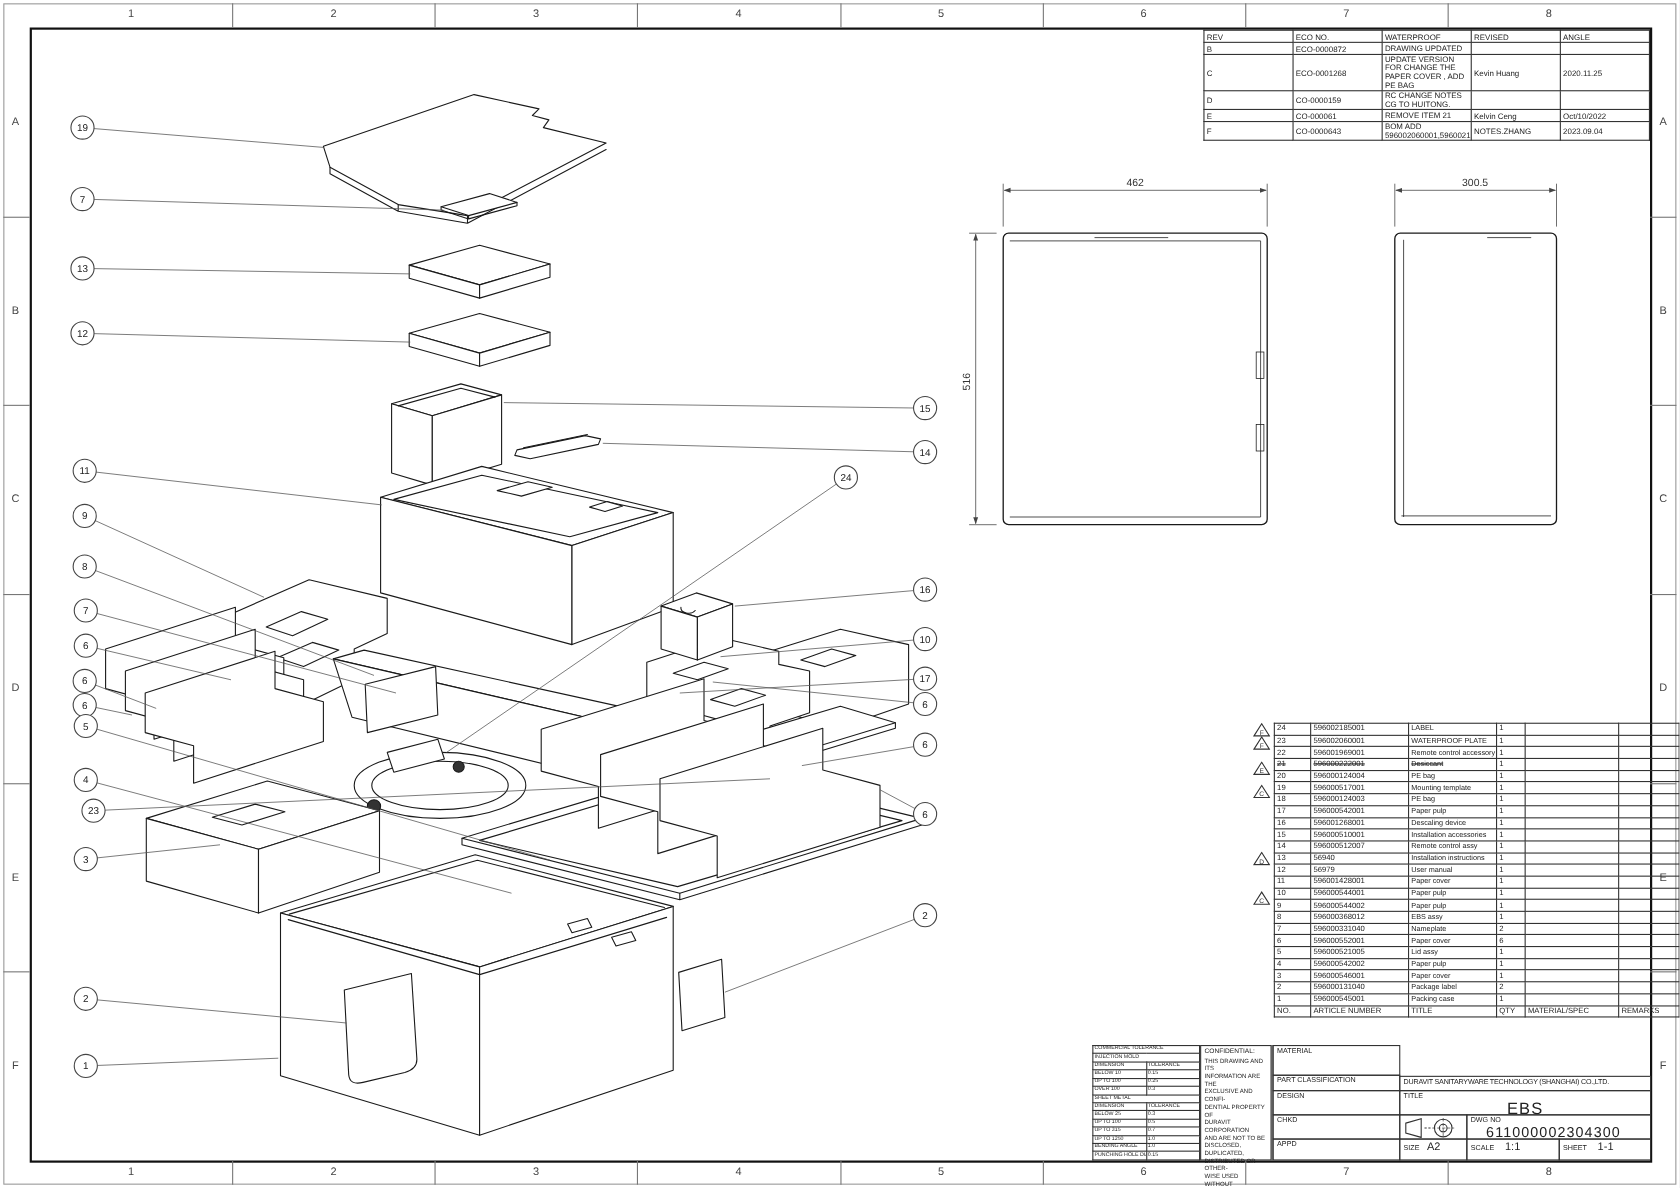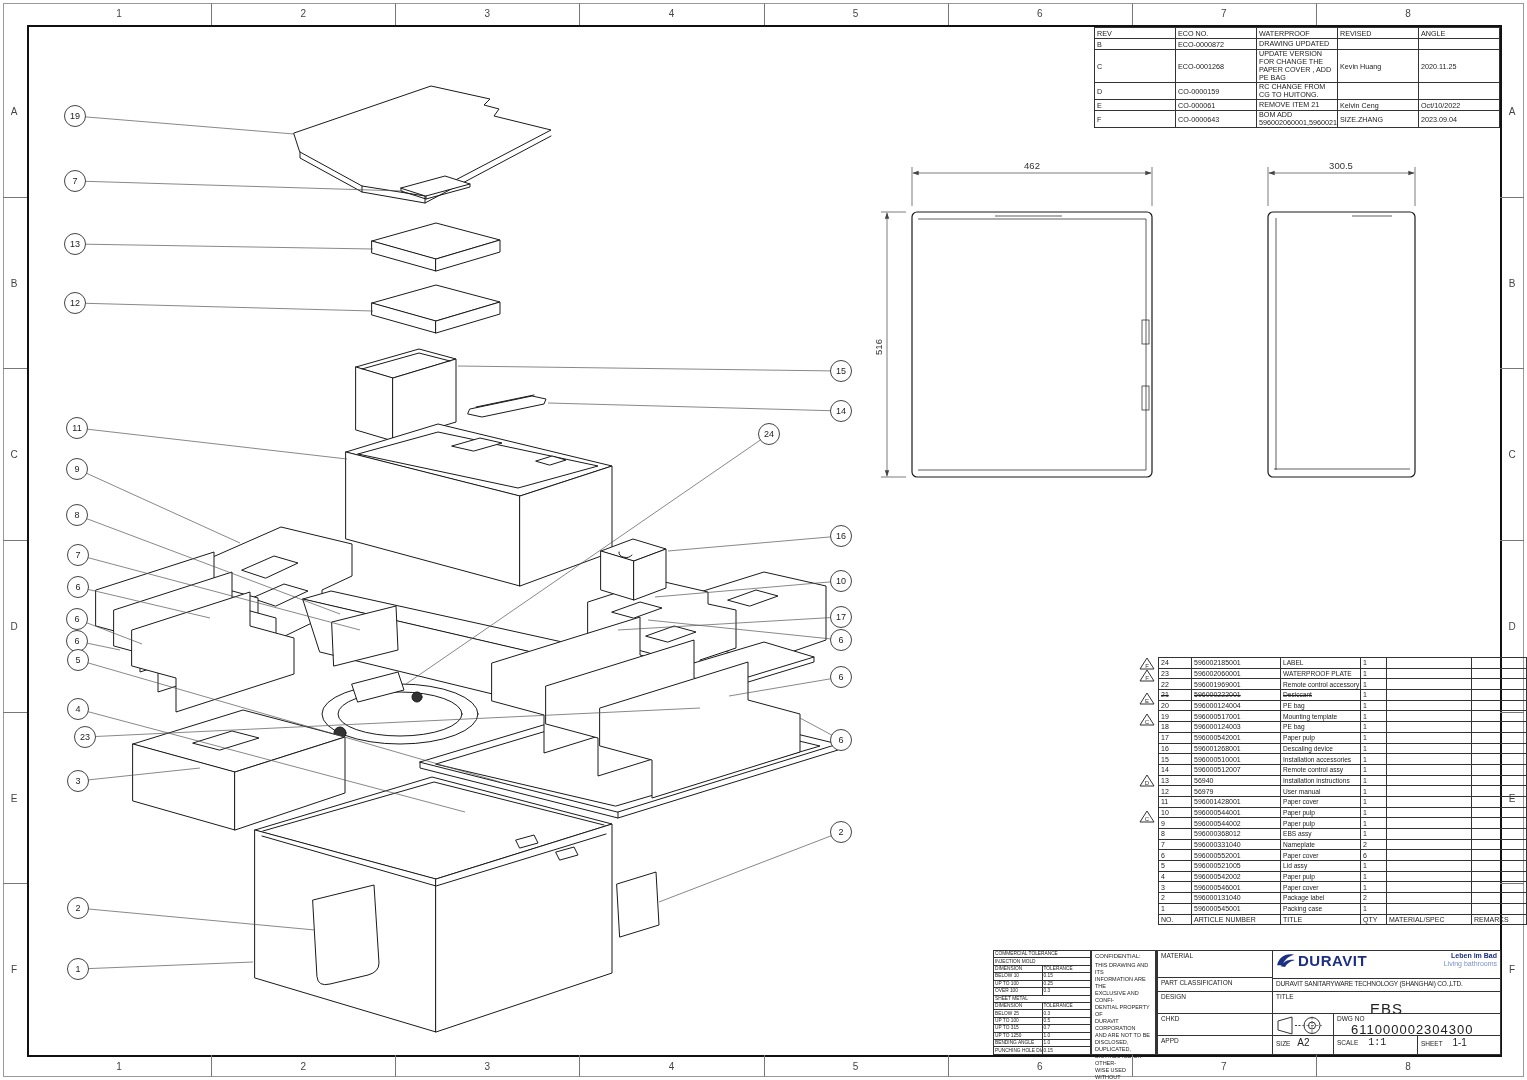--- a/index.html
+++ b/index.html
@@ -366,36 +366,36 @@
           <tr style="height:21px;">
             <td style="width:26px;">C</td>
             <td style="width:61px;">ECO-0001268</td>
             <td class="wrap" style="width:208px;">UPDATE VERSION FOR CHANGE THE PAPER COVER , ADD PE BAG</td>
             <td style="width:60px;">Kevin Huang</td>
             <td style="width:49px;">2020.11.25</td>
           </tr>
           <tr style="height:11px;">
             <td style="width:26px;">D</td>
             <td style="width:61px;">CO-0000159</td>
-            <td class="wrap" style="width:208px;">RC CHANGE FROM CG TO HUITONG.</td>
+            <td class="wrap" style="width:208px;">RC CHANGE NOTES CG TO HUITONG.</td>
             <td style="width:60px;"></td>
             <td style="width:49px;"></td>
           </tr>
           <tr style="height:11px;">
             <td style="width:26px;">E</td>
             <td style="width:61px;">CO-000061</td>
             <td class="wrap" style="width:208px;">REMOVE ITEM 21</td>
             <td style="width:60px;">Kelvin Ceng</td>
             <td style="width:49px;">Oct/10/2022</td>
           </tr>
           <tr style="height:11px;">
             <td style="width:26px;">F</td>
             <td style="width:61px;">CO-0000643</td>
             <td class="wrap" style="width:208px;">BOM ADD 596002060001,596002185001</td>
-            <td style="width:60px;">SIZE.ZHANG</td>
+            <td style="width:60px;">NOTES.ZHANG</td>
             <td style="width:49px;">2023.09.04</td>
           </tr>
         </tbody>
       </table>
   </div>
 
 
   <div class="bom-wrap">
     <table>
         <tbody id="bom-body">
@@ -704,35 +704,20 @@
       </div>
   </div>
 
   <div class="tb">
     <div class="cell lab" style="left:0;top:0;width:116px;height:28px;">MATERIAL</div>
     <div class="cell lab" style="left:0;top:27px;width:116px;height:15px;">PART CLASSIFICATION</div>
     <div class="cell lab" style="left:0;top:41px;width:116px;height:23px;">DESIGN</div>
     <div class="cell lab" style="left:0;top:63px;width:116px;height:23px;">CHKD</div>
     <div class="cell lab" style="left:0;top:85px;width:116px;height:20px;">APPD</div>
 
-    <div class="cell" style="left:115px;top:0;width:229px;height:29px;">
-      <div class="logo-row">
-        <div class="logo-left">
-          <svg width="20" height="16" viewBox="0 0 22 18">
-            <path d="M1,15 C3,6 10,1 20,3 C13,5 9,9 7,15 Z" fill="#1c2f80"></path>
-            <path d="M5,16 C9,10 14,8 21,9 C15,11 12,13 10,17 Z" fill="#1c2f80"></path>
-          </svg>
-          <span class="logo-txt navy">DURAVIT</span>
-        </div>
-        <div class="tagline">
-          <div class="navy" style="font-weight:bold;">Leben im Bad</div>
-          <div class="lblue">Living bathrooms</div>
-        </div>
-      </div>
-    </div>
     <div class="cell company" style="left:115px;top:28px;width:229px;height:14px;">DURAVIT SANITARYWARE TECHNOLOGY (SHANGHAI) CO.,LTD.</div>
     <div class="cell" style="left:115px;top:41px;width:229px;height:23px;">
       <span class="lab">TITLE</span>
       <div class="ebs">EBS</div>
     </div>
 
     <div class="cell" style="left:115px;top:63px;width:62px;height:23px;text-align:center;">
       <svg width="54" height="19" viewBox="0 0 54 19" style="margin-top:1px;">
         <g stroke="#333" fill="none" stroke-width="1">
           <polygon points="2,5 16,1 16,18 2,14"></polygon>
@@ -748,20 +733,20 @@
       <span class="lab">DWG NO</span>
       <span class="dwgno" style="margin-left:14px;">611000002304300</span>
     </div>
 
     <div class="cell" style="left:115px;top:85px;width:62px;height:20px;">
       <span class="lab">SIZE</span>
       <span class="big" style="margin-left:5px;margin-top:15px;">A2</span>
     </div>
     <div class="cell" style="left:176px;top:85px;width:85px;height:20px;">
       <span class="lab">SCALE</span>
-      <span class="big" style="margin-left:8px;font-family:Liberation Mono, monospace;">1:1</span>
+      <span class="big" style="margin-left:8px;">1:1</span>
     </div>
     <div class="cell" style="left:260px;top:85px;width:84px;height:20px;">
       <span class="lab">SHEET</span>
       <span class="big" style="margin-left:8px;">1-1</span>
     </div>
   </div>
 </div>
 
 </body></html>

